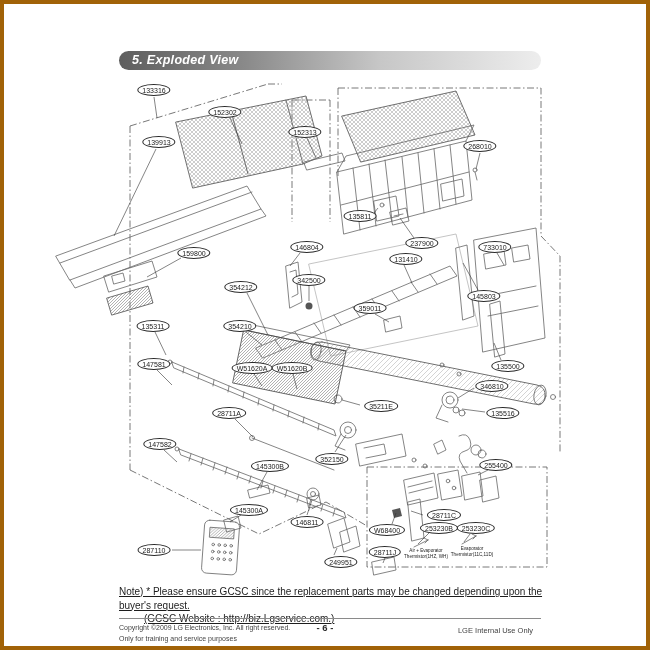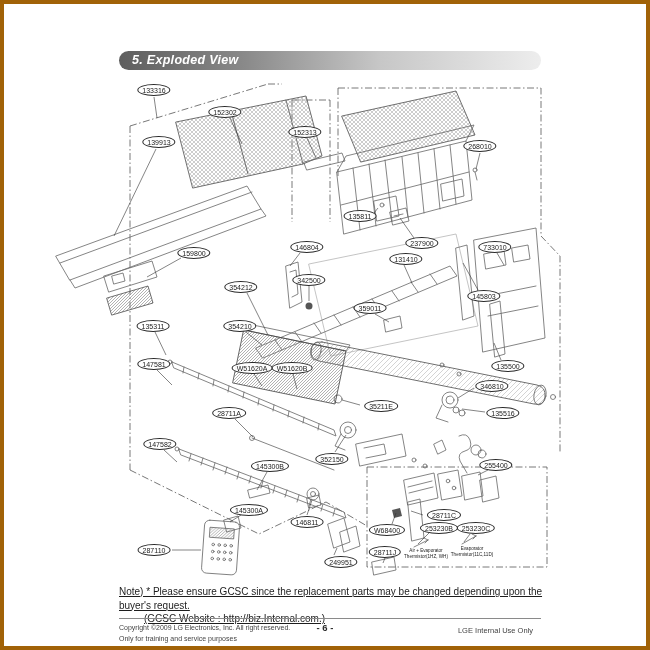--- a/index.html
+++ b/index.html
@@ -308,21 +308,21 @@
     <div>Air + Evaporator</div>
     <div>Thermistor(1HZ, WH)</div>
   </div>
   <div class="ann" style="left:468px;top:542px">
     <div>Evaporator</div>
     <div>Thermistor(11C,11D)</div>
   </div>
 
   <div class="notes">
     <div>Note) * Please ensure GCSC since the replacement parts may be changed depending upon the buyer's request.</div>
-    <div class="ind">(GCSC Website : http://biz.Internal.com.)</div>
+    <div class="ind">(GCSC Website : http://biz.Lgservice.com.)</div>
   </div>
 
   <div class="footer-rule"></div>
   <div class="foot-left">
     <div>Copyright ©2009 LG Electronics, Inc. All right reserved.</div>
     <div>Only for training and service purposes</div>
   </div>
   <div class="foot-page">- 6 -</div>
   <div class="foot-right">LGE Internal Use Only</div>
 

